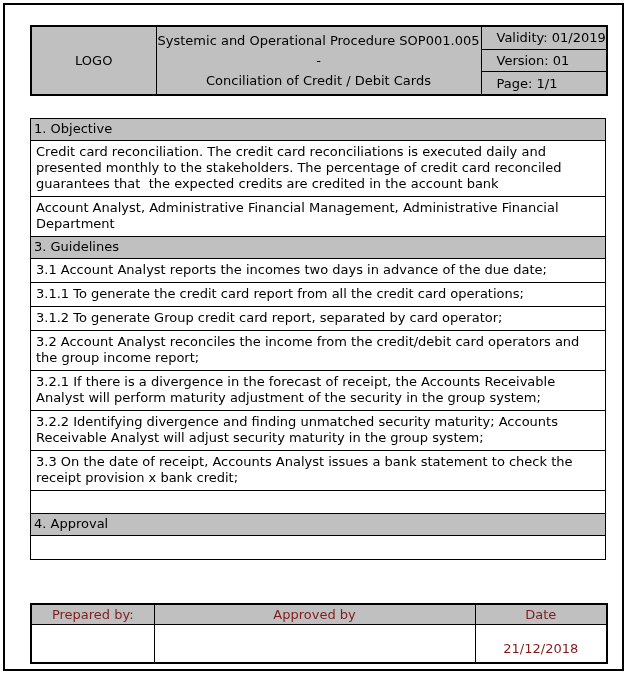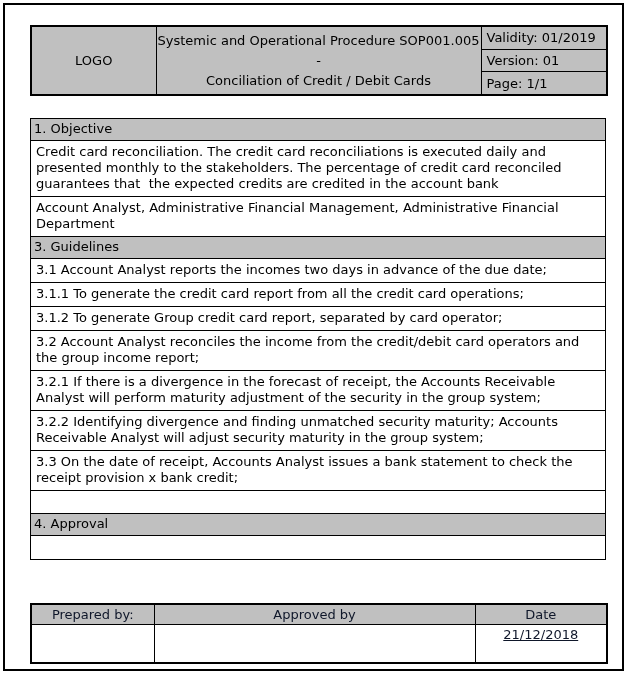--- a/index.html
+++ b/index.html
@@ -26,21 +26,21 @@
     font-size: 13px; color: #000;
   }
   .header-table td {
     border: 1px solid var(--border, #000);
     background: var(--fill, #c0c0c0);
     vertical-align: middle;
     overflow: hidden;
   }
   .logo-cell  { text-align: center; }
   .title-cell { text-align: center; white-space: pre-line; line-height: 20px; }
-  .meta-cell  { padding-left: 5px; text-align: left; }
+  .meta-cell  { padding-left: 15px; text-align: left; }
 
   
   .proc-table {
     position: absolute; left: 25px; top: 113px;
     width: 576px;
     border: 1px solid var(--border, #000);
     background: #fff;
   }
   .prow {
     border-bottom: 1px solid var(--border, #000);
@@ -57,36 +57,35 @@
     background: #fff;
     padding: 3px 10px 4px 5px;
     min-height: 23px;
   }
 
   
   .signoff-table {
     position: absolute; left: 25px; top: 598px;
     width: 576px;
     border: 2px solid var(--border, #000);
-    font-size: 13px; color: #0f172a;
+    font-size: 13px; color: #7f1d1d;
   }
   .signoff-table td { border: 1px solid var(--border, #000); overflow: hidden; }
   .signoff-header-row td {
     background: var(--fill, #c0c0c0);
     height: 20px;
     text-align: center;
     vertical-align: middle;
   }
   .signoff-value-row td {
     background: #fff;
     height: 39px;
     text-align: center;
     vertical-align: top;
-    padding-top: 2px;
-    text-decoration: underline;
+    padding-top: 16px;
   }
 </style>
 </head>
 <body>
 
 <div class="page">
 
   <table class="header-table">
     <colgroup>
       <col style="width:125px">

